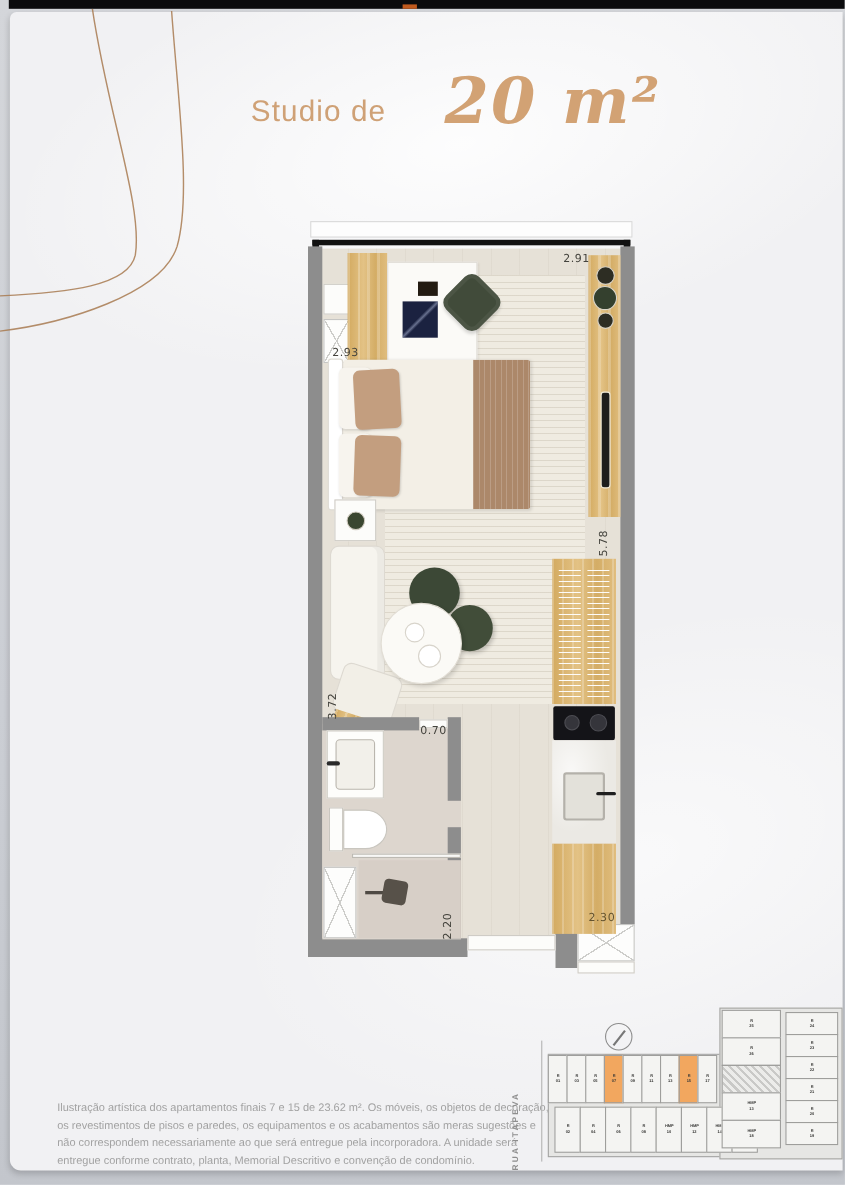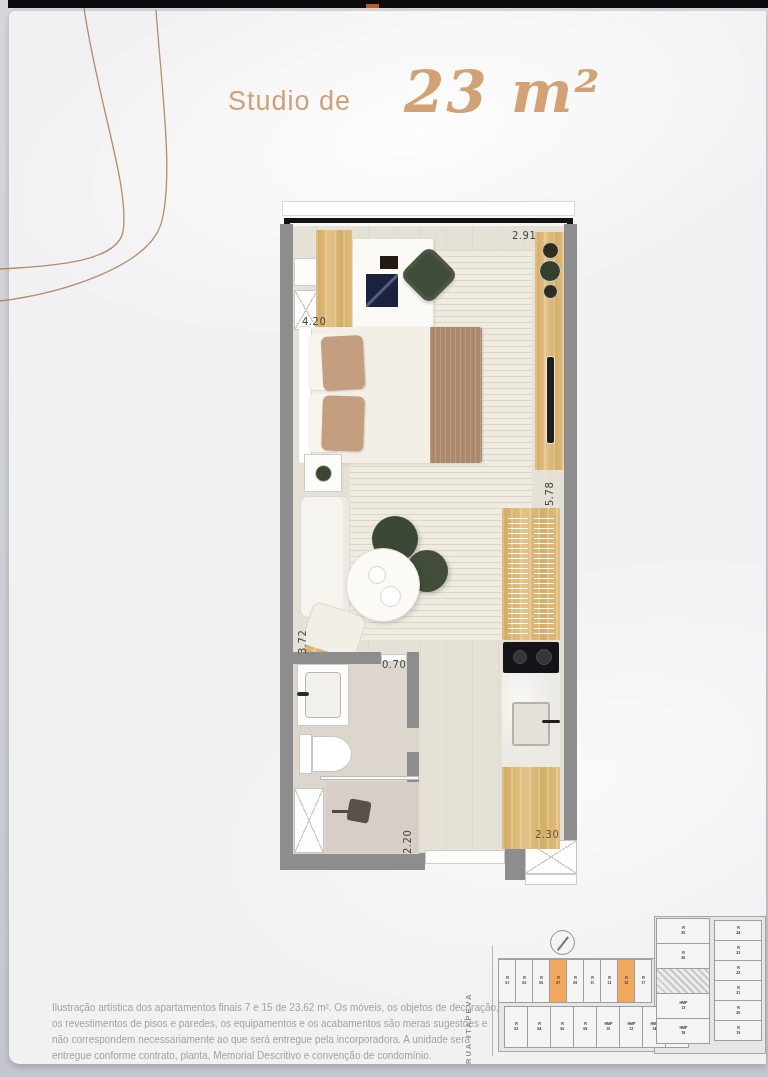--- a/index.html
+++ b/index.html
@@ -61,21 +61,21 @@
 
   <div class="abs topbar"></div>
   <div class="abs topbar-accent"></div>
 
   <svg class="abs" style="left:0;top:8px;" width="260" height="300" viewBox="0 0 260 300">
     <path d="M 84 0 C 98 95, 130 180, 123 224 C 117 252, 62 258, 0 261" fill="none" stroke="#a87a50" stroke-width="1.3" opacity="0.85"></path>
     <path d="M 156 2 C 162 85, 174 170, 161 216 C 147 260, 58 286, 0 293" fill="none" stroke="#a87a50" stroke-width="1.3" opacity="0.85"></path>
   </svg>
 
   <div class="abs title-prefix">Studio de</div>
-  <div class="abs title-area">23 m²</div>
+  <div class="abs title-area">20 m²</div>
 
   <div class="abs plan">
 
     <div class="abs" style="left:2px;top:5px;width:293px;height:15px;background:#fdfdfd;border:1px solid #d9d9d9;box-sizing:border-box;"></div>
     <div class="abs" style="left:4px;top:22px;width:289px;height:5px;background:#121212;"></div>
     <div class="abs" style="left:4px;top:22px;width:6px;height:20px;background:#121212;"></div>
     <div class="abs" style="left:287px;top:22px;width:6px;height:20px;background:#121212;"></div>
 
     <div class="abs" style="left:10px;top:30px;width:277px;height:632px;background-color:#e6e1d7;background-image:repeating-linear-gradient(90deg,rgba(140,128,110,.07) 0 1px,rgba(0,0,0,0) 1px 26px);"></div>
 
@@ -152,21 +152,21 @@
     <div class="abs" style="left:19px;top:538px;width:13px;height:40px;background:#fdfdfb;border:1px solid #c9c6bf;box-sizing:border-box;"></div>
     <div class="abs" style="left:32px;top:540px;width:40px;height:36px;background:#ffffff;border:1px solid #c9c6bf;box-sizing:border-box;border-radius:0 50% 50% 0 / 0 50% 50% 0;"></div>
 
     <div class="abs" style="left:40px;top:580px;width:99px;height:4px;background:#f8f8f6;border:1px solid #bdbab3;box-sizing:border-box;"></div>
     <div class="abs" style="left:46px;top:586px;width:93px;height:71px;background:#d7cfc7;"></div>
     <div class="abs xbox" style="left:14px;top:592px;width:30px;height:65px;"></div>
     <div class="abs" style="left:52px;top:614px;width:22px;height:3px;background:#4f4a44;"></div>
     <div class="abs" style="left:68px;top:604px;width:22px;height:22px;background:#575149;border-radius:4px;transform:rotate(10deg);"></div>
 
     <div class="abs dim" style="left:232px;top:34px;">2.91</div>
-    <div class="abs dim" style="left:22px;top:120px;">4.20</div>
+    <div class="abs dim" style="left:22px;top:120px;">2.93</div>
     <div class="abs dim rot" style="left:264px;top:310px;">5.78</div>
     <div class="abs dim rot" style="left:17px;top:458px;">3.72</div>
     <div class="abs dim" style="left:102px;top:463px;">0.70</div>
     <div class="abs dim rot" style="left:122px;top:658px;">2.20</div>
     <div class="abs dim" style="left:255px;top:633px;color:#64532f;">2.30</div>
   </div>
 
   <div class="abs disclaimer">Ilustração artística dos apartamentos finais 7 e 15 de 23.62 m². Os móveis, os objetos de decoração, os revestimentos de pisos e paredes, os equipamentos e os acabamentos são meras sugestões e não correspondem necessariamente ao que será entregue pela incorporadora. A unidade será entregue conforme contrato, planta, Memorial Descritivo e convenção de condomínio.</div>
 
   <div class="abs keyplan">

